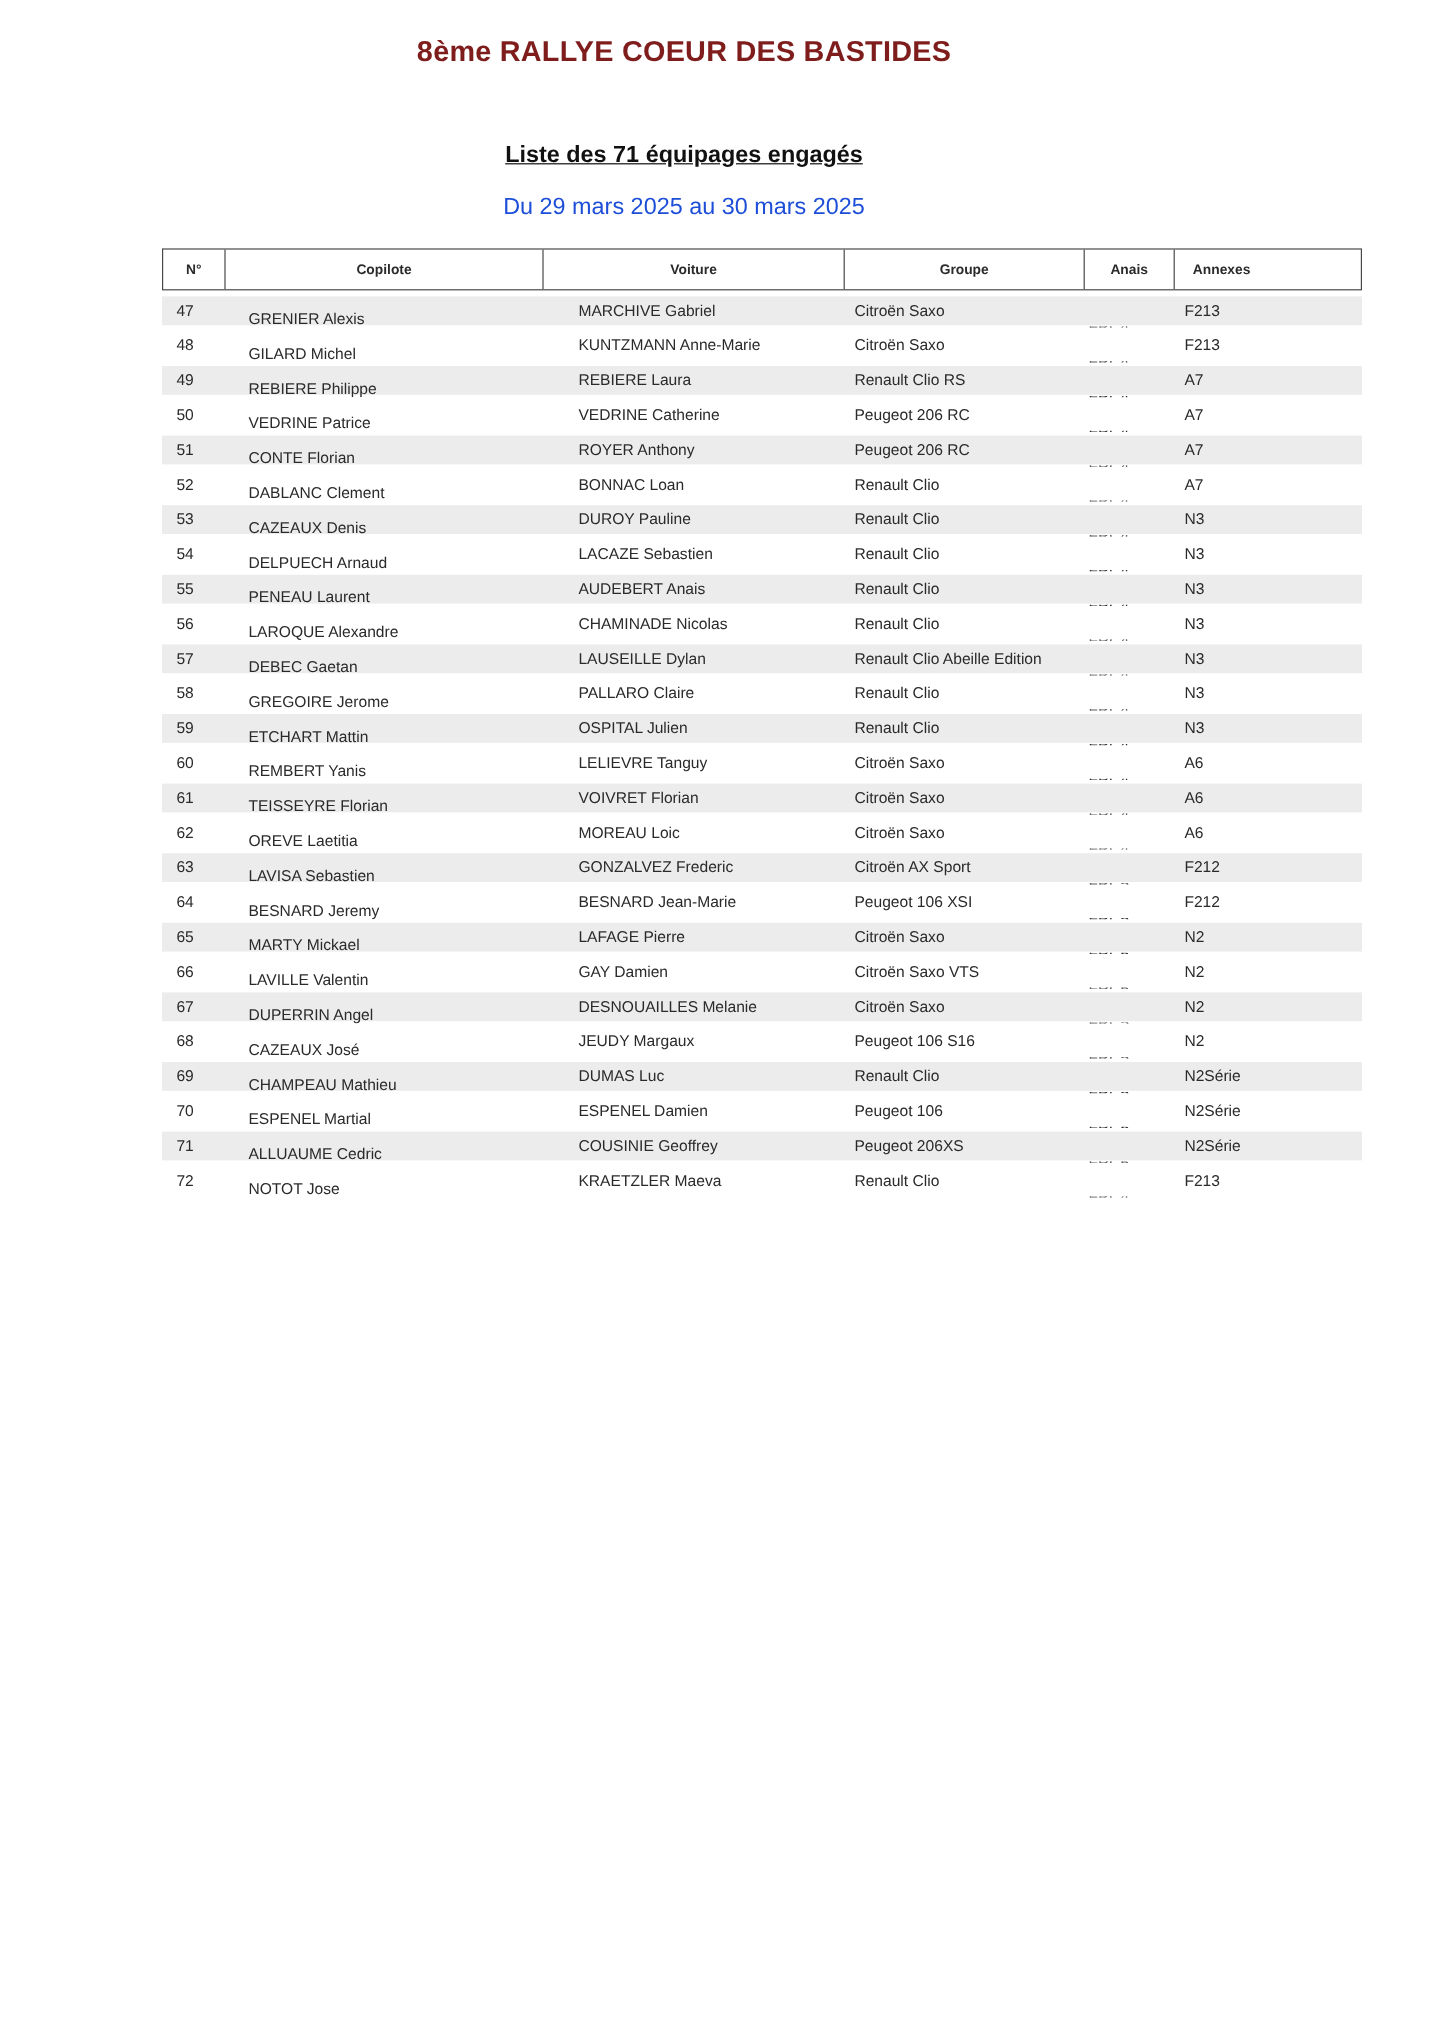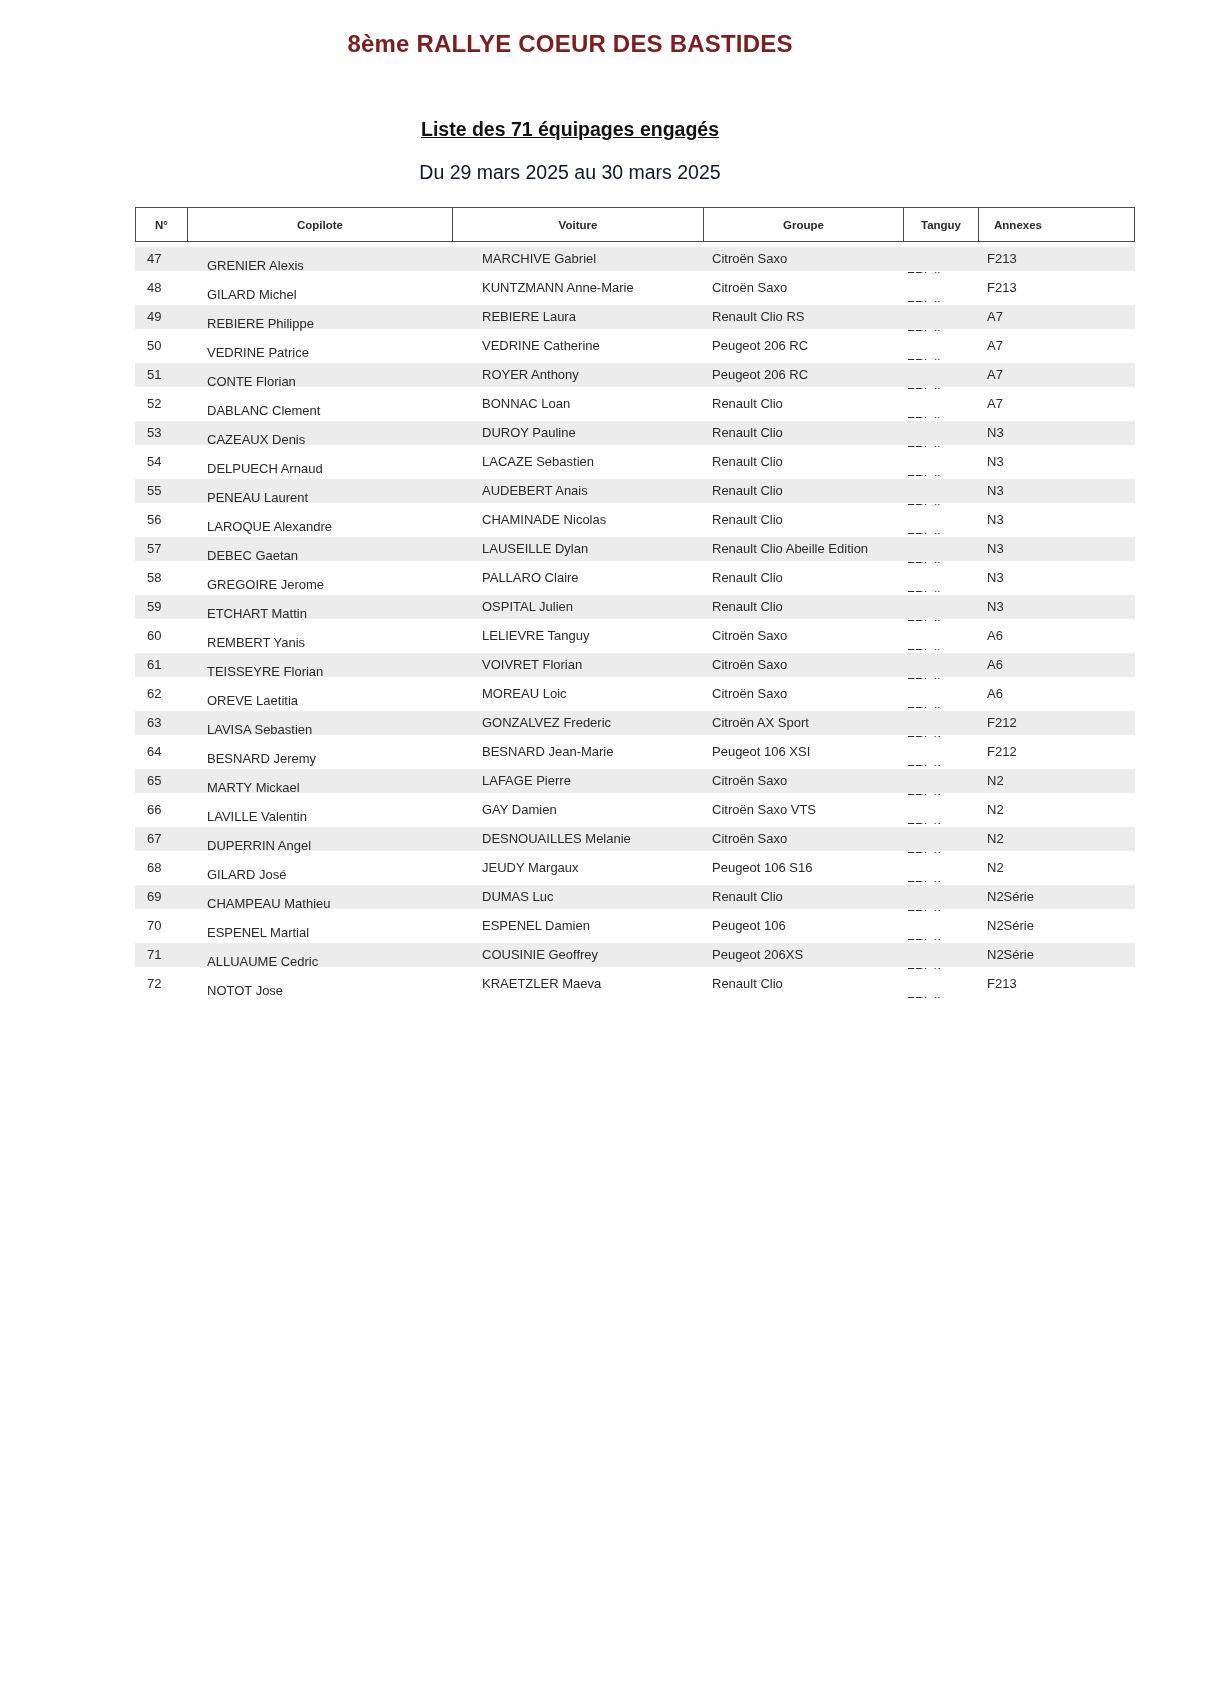--- a/index.html
+++ b/index.html
@@ -13,21 +13,21 @@
   .doc-title {
     position:absolute; top:30px; left:0; width:100%;
     font-size:24px; font-weight:bold; letter-spacing:0.2px; color:#7f1d1d;
   }
   .doc-subtitle {
     position:absolute; top:118px; left:0; width:100%;
     font-size:19.5px; font-weight:bold; color:#111;text-decoration:underline;
   }
   .doc-daterange {
     position:absolute; top:161px; left:0; width:100%;
-    font-size:19.5px; font-weight:normal; color:#0f172a;
+    font-size:19.5px; font-weight:normal; color:#1d4ed8;
   }
   .entry-table { position:absolute; left:135px; top:207px; width:1000px; }
   .thead {
     display:grid;
     grid-template-columns:51px 265px 251px 200px 75px 79px 79px;
     border:1px solid #4a4a4a;
     height:35px;
   }
   .th {
     display:flex; align-items:center; justify-content:center;
@@ -63,21 +63,21 @@
   <div class="doc-subtitle">Liste des 71 équipages engagés</div>
   <div class="doc-daterange">Du 29 mars 2025 au 30 mars 2025</div>
 </div>
 
 <div class="entry-table">
   <div class="thead" id="thead">
       <div class="th col-n">N°</div>
       <div class="th col-copilote">Copilote</div>
       <div class="th col-voiture">Voiture</div>
       <div class="th col-groupe">Groupe</div>
-      <div class="th col-classe">Tanguy</div>
+      <div class="th col-classe">Anais</div>
       <div class="th col-annexes">Annexes</div>
     </div>
   <div class="tbody" id="tbody">
       <div class="row striped">
         <div class="td col-n">47</div>
         <div class="td col-pilote">GRENIER Alexis</div>
         <div class="td col-copilote">MARCHIVE Gabriel</div>
         <div class="td col-voiture">Citroën Saxo</div>
         <div class="td col-groupe">FRC4</div>
         <div class="td col-classe">F213</div>
@@ -258,21 +258,21 @@
         <div class="td col-n">67</div>
         <div class="td col-pilote">DUPERRIN Angel</div>
         <div class="td col-copilote">DESNOUAILLES Melanie</div>
         <div class="td col-voiture">Citroën Saxo</div>
         <div class="td col-groupe">FRC5</div>
         <div class="td col-classe">N2</div>
         <div class="td col-annexes"></div>
       </div>
       <div class="row">
         <div class="td col-n">68</div>
-        <div class="td col-pilote">GILARD José</div>
+        <div class="td col-pilote">CAZEAUX José</div>
         <div class="td col-copilote">JEUDY Margaux</div>
         <div class="td col-voiture">Peugeot 106 S16</div>
         <div class="td col-groupe">FRC5</div>
         <div class="td col-classe">N2</div>
         <div class="td col-annexes"></div>
       </div>
       <div class="row striped">
         <div class="td col-n">69</div>
         <div class="td col-pilote">CHAMPEAU Mathieu</div>
         <div class="td col-copilote">DUMAS Luc</div>

